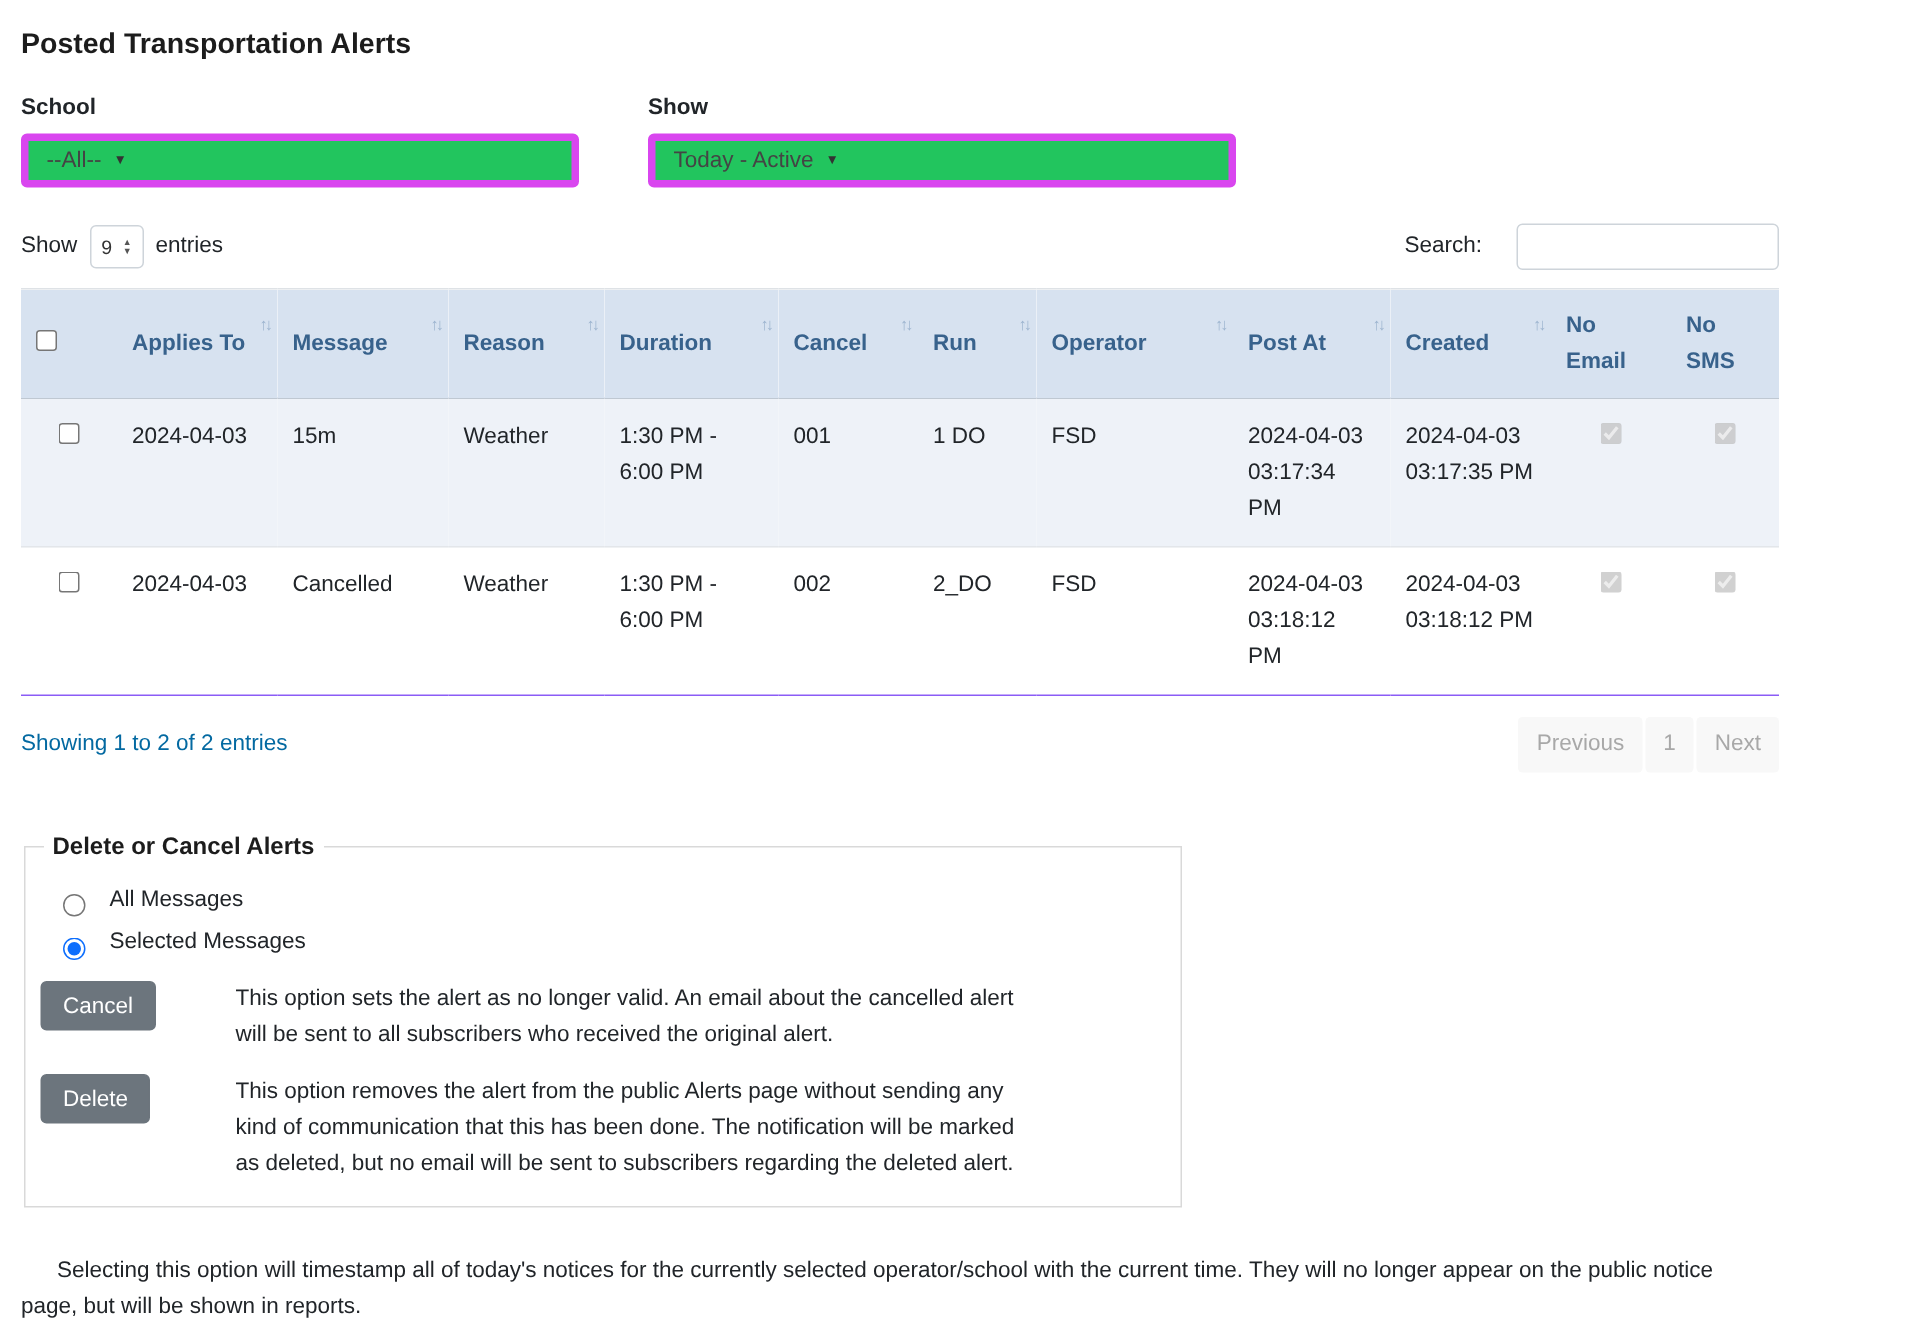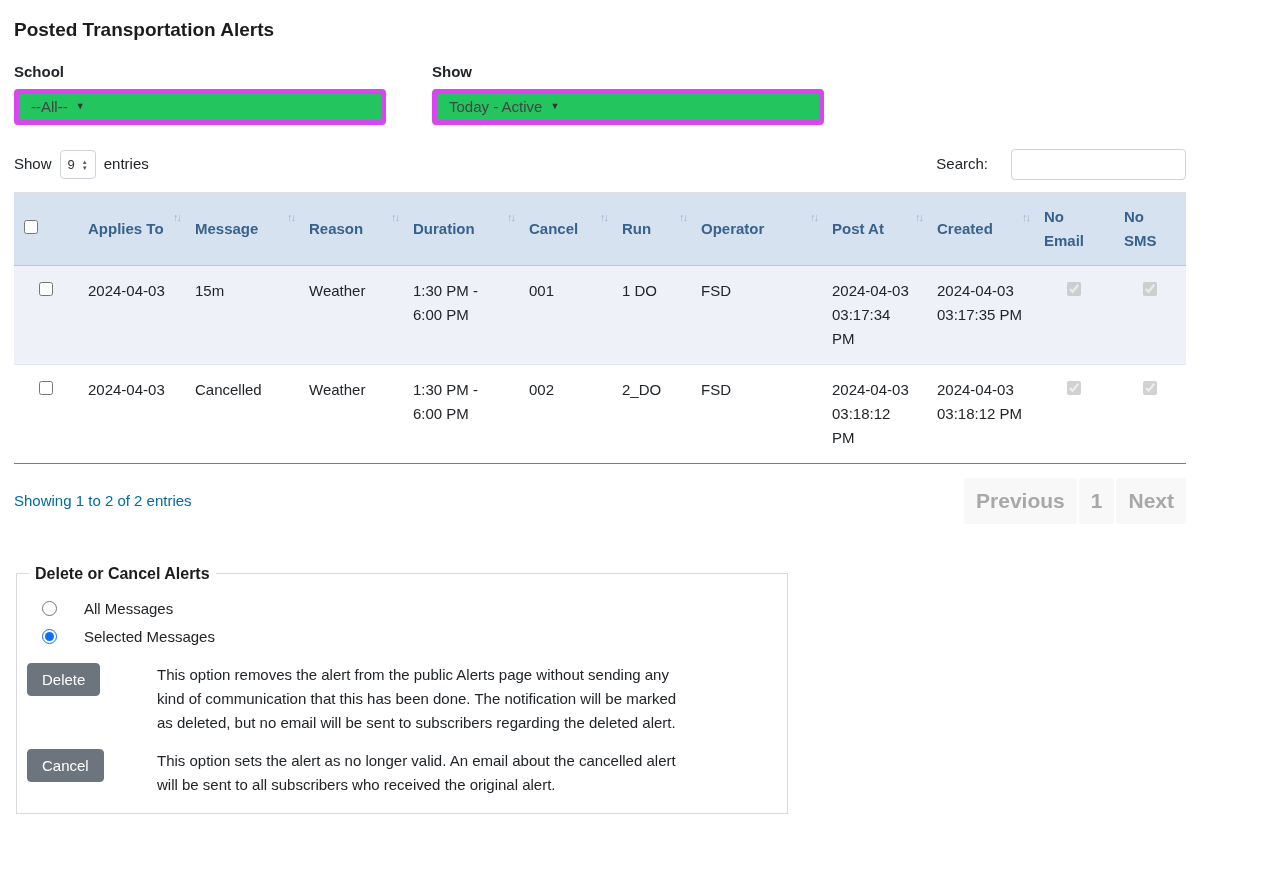--- a/index.html
+++ b/index.html
@@ -93,35 +93,35 @@
   table.alerts tbody tr.odd { background: #eef2f8; }
   table.alerts tbody tr.even { background: #ffffff; border-top: 1px solid #e3e6ea; }
   table.alerts { border-bottom: 1px solid #8b5cf6; }
   input[type="checkbox"] { width: 14px; height: 14px; margin: 3px 0 0 0; }
 
   
   .table-footer { display: flex; justify-content: space-between; align-items: center; margin-top: 14px; }
   .info-text { font-size: 15px; color: #0369a1; }
   .pagination { display: flex; gap: 2px; }
   .page-item {
-    padding: 7px 12px; color: #a8a8a8; font-weight: 700; font-size: 21px;
+    padding: 7px 12px; color: #a8a8a8; font-weight: 400; font-size: 15px;
     background: #f8f8f8; border-radius: 3px; cursor: default; user-select: none;
   }
 
   
   fieldset.actions {
     margin-top: 38px;
     width: 772px;
     border: 1px solid #d9d9d9;
     padding: 8px 16px 16px 10px;
   }
   fieldset.actions legend {
     font-size: 16px; font-weight: 700; color: #1c1c1c; padding: 0 6px; margin-left: 2px;
   }
-  .radio-row { display: flex; align-items: flex-start; gap: 24px; margin: 4px 0 6px 10px; }
+  .radio-row { display: flex; align-items: flex-end; gap: 13px; margin: 4px 0 6px 10px; }
   .radio-row input { accent-color: #0d6efd; width: 15px; height: 15px; }
   .action-row { display: flex; align-items: flex-start; margin-top: 14px; }
   .btn-col { width: 130px; flex: none; }
   .btn-gray {
     background: #6c757d; color: #ffffff; border: 1px solid #6c757d;
     border-radius: 4px; padding: 7px 14px; font-size: 15px; font-family: inherit; cursor: pointer;
   }
   .action-desc { flex: 1; max-width: 525px; line-height: 1.6; color: #212529; }
 
   
@@ -250,27 +250,28 @@
       <input type="radio" name="msg-scope" id="r-all" style="">
       <label for="r-all">All Messages</label>
     </div>
     <div class="radio-row">
       <input type="radio" name="msg-scope" id="r-sel" checked="" style="">
       <label for="r-sel">Selected Messages</label>
     </div>
 
     <div class="action-row">
       <div class="btn-col">
-        <button class="btn-gray">Delete</button>
-      </div>
-      <div class="action-desc">This option removes the alert from the public Alerts page without sending any kind of communication that this has been done. The notification will be marked as deleted, but no email will be sent to subscribers regarding the deleted alert.</div>
+        <button class="btn-gray">Cancel</button>
+      </div>
+      <div class="action-desc">This option sets the alert as no longer valid. An email about the cancelled alert will be sent to all subscribers who received the original alert.</div>
     </div>
 
     <div class="action-row">
       <div class="btn-col">
-        <button class="btn-gray">Cancel</button>
-      </div>
-      <div class="action-desc">This option sets the alert as no longer valid. An email about the cancelled alert will be sent to all subscribers who received the original alert.</div>
+        <button class="btn-gray">Delete</button>
+      </div>
+      <div class="action-desc">This option removes the alert from the public Alerts page without sending any kind of communication that this has been done. The notification will be marked as deleted, but no email will be sent to subscribers regarding the deleted alert.</div>
     </div>
   </fieldset>
 
+  <p class="allclear-note">Selecting this option will timestamp all of today's notices for the currently selected operator/school with the current time. They will no longer appear on the public notice page, but will be shown in reports.</p>
 
 </div>
 
 </body></html>

